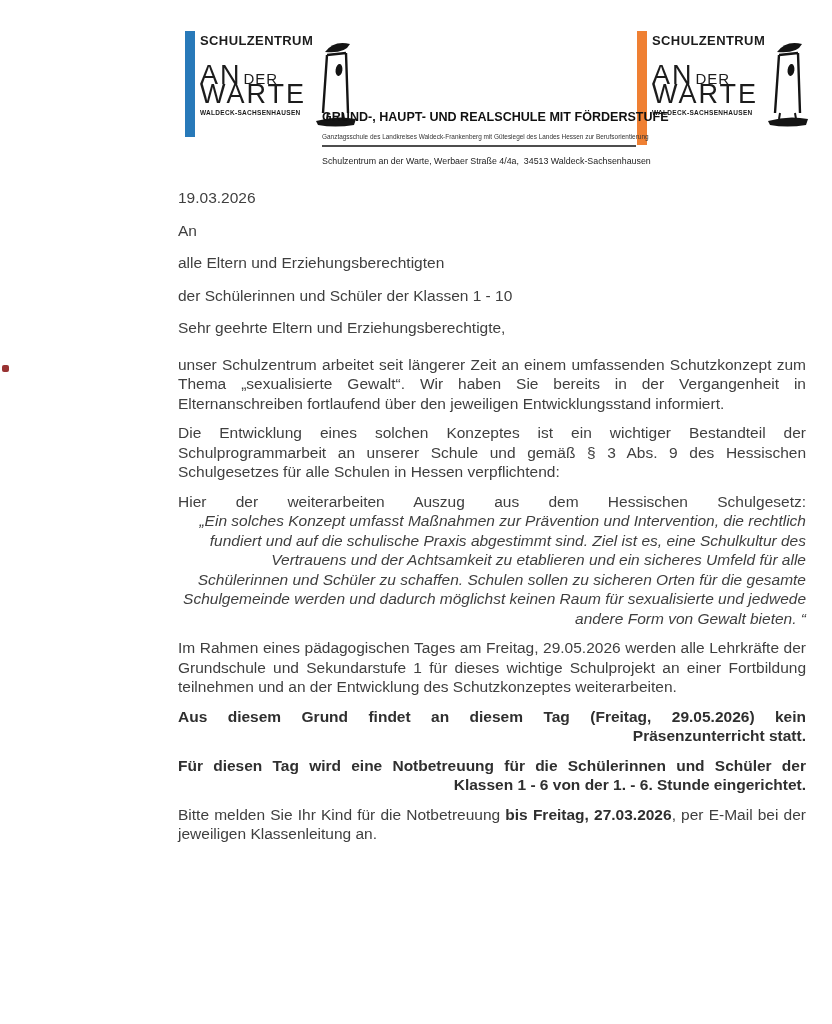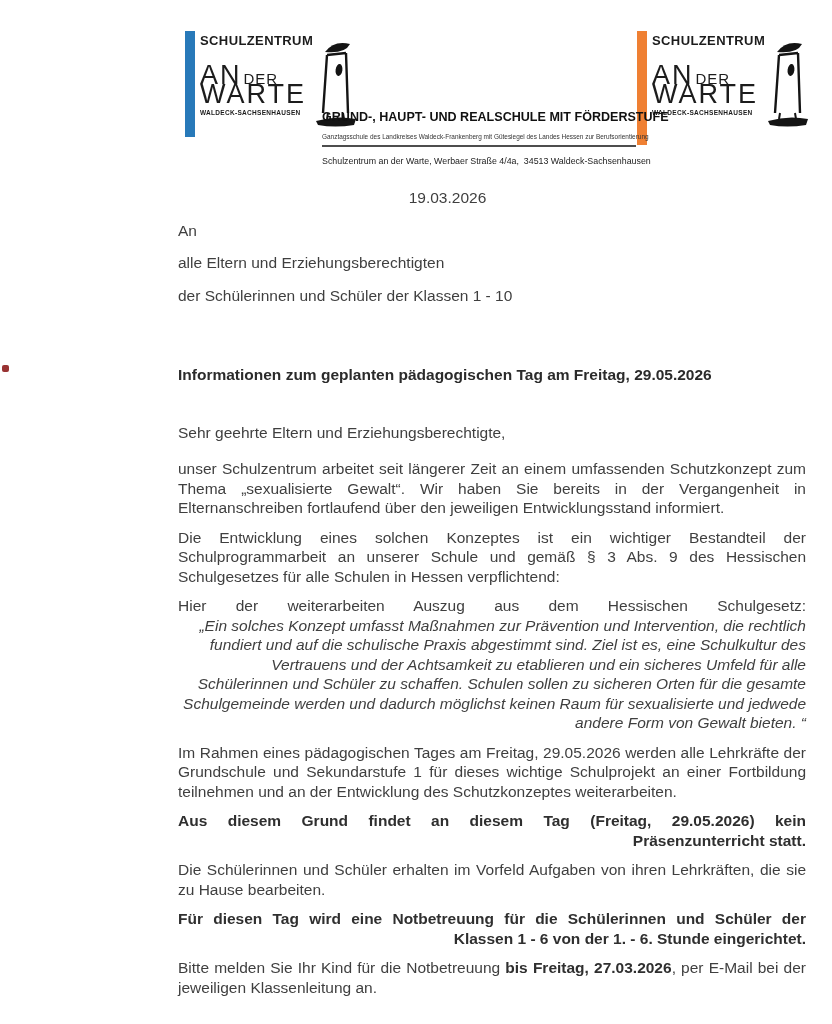--- a/index.html
+++ b/index.html
@@ -34,21 +34,21 @@
   .type-sub { font-size:7px; color:#333; white-space:nowrap; margin-top:1px;
     display:inline-block; transform:scaleX(.92); transform-origin:left; }
   .type-rule { border:0; border-top:2px solid #4d4d4d; margin:2px 0 3px 0; }
   .type-addr { font-size:9.5px; color:#222; white-space:pre;
     display:inline-block; transform:scaleX(.93); transform-origin:left; }
 
   
   .letter { position:absolute; left:178px; top:188px; width:628px;
     font-size:15.5px; line-height:19.5px; }
   .letter p, .letter div.block { margin:0 0 10px 0; }
-  .date-line { text-align:center; padding-right:89px; margin-bottom:13px; }
+  .date-line { text-align:left; padding-right:89px; margin-bottom:13px; }
   .recip { margin-bottom:13px; }
   .subject { font-weight:bold; color:#2b2b2b; margin-top:60px !important;
     margin-bottom:38px !important; }
   .salutation { margin-bottom:17px !important; }
   .just { text-align:justify; hyphens:none; }
   .just-full { text-align:justify; text-align-last:justify; hyphens:none; }
   .italic { font-style:italic; }
   .bold { font-weight:bold; color:#2f2f2f; }
   .uline { }
   .no-gap { margin-bottom:0 !important;text-align:right; }
@@ -106,41 +106,39 @@
   </div>
 
   <main class="letter">
 
     <div class="date-line">19.03.2026</div>
 
     <div class="recip">An</div>
     <div class="recip">alle Eltern und Erziehungsberechtigten</div>
     <div class="recip">der Schülerinnen und Schüler der Klassen 1 - 10</div>
 
-    <p class="subject">Informationen zum geplanten pädagogischen Tag am Freitag, 29.05.2026</p>
 
     <p class="salutation">Sehr geehrte Eltern und Erziehungsberechtigte,</p>
 
     <p class="just">unser Schulzentrum arbeitet seit längerer Zeit an einem umfassenden Schutzkonzept zum Thema „sexualisierte Gewalt“. Wir haben Sie bereits in der Vergangenheit in Elternanschreiben fortlaufend über den jeweiligen Entwicklungsstand informiert.</p>
 
     <p class="just">Die Entwicklung eines solchen Konzeptes ist ein wichtiger Bestandteil der Schulprogrammarbeit an unserer Schule und gemäß § 3 Abs. 9 des Hessischen Schulgesetzes für alle Schulen in Hessen verpflichtend:</p>
 
     <div class="block">
       <div class="just-full no-gap">Hier der weiterarbeiten Auszug aus dem Hessischen Schulgesetz:</div>
       <div class="just italic no-gap">„Ein solches Konzept umfasst Maßnahmen zur Prävention und Intervention, die rechtlich fundiert und auf die schulische Praxis abgestimmt sind. Ziel ist es, eine Schulkultur des Vertrauens und der Achtsamkeit zu etablieren und ein sicheres Umfeld für alle Schülerinnen und Schüler zu schaffen. Schulen sollen zu sicheren Orten für die gesamte Schulgemeinde werden und dadurch möglichst keinen Raum für sexualisierte und jedwede andere Form von Gewalt bieten. “</div>
     </div>
 
     <p class="just">Im Rahmen eines pädagogischen Tages am Freitag, 29.05.2026 werden alle Lehrkräfte der Grundschule und Sekundarstufe 1 für dieses wichtige Schulprojekt an einer Fortbildung teilnehmen und an der Entwicklung des Schutzkonzeptes weiterarbeiten.</p>
 
     <div class="block bold">
       <div class="just-full no-gap"><span>Aus diesem Grund findet an diesem Tag (Freitag, 29.05.2026) </span><span class="uline">kein</span></div>
       <div class="no-gap">Präsenzunterricht statt.</div>
     </div>
 
-    <p class="just">Die Schülerinnen und Schüler erhalten im Vorfeld Aufgaben von ihren Lehrkräften, die sie zu Hause bearbeiten.</p>
 
     <div class="block bold">
       <div class="just-full no-gap">Für diesen Tag wird eine Notbetreuung für die Schülerinnen und Schüler der</div>
       <div class="no-gap">Klassen 1 - 6 von der 1. - 6. Stunde eingerichtet.</div>
     </div>
 
     <p class="just"><span>Bitte melden Sie Ihr Kind für die Notbetreuung </span><span class="bold">bis Freitag, 27.03.2026</span><span>, per E-Mail bei der jeweiligen Klassenleitung an.</span></p>
 
   </main>
 </div>

